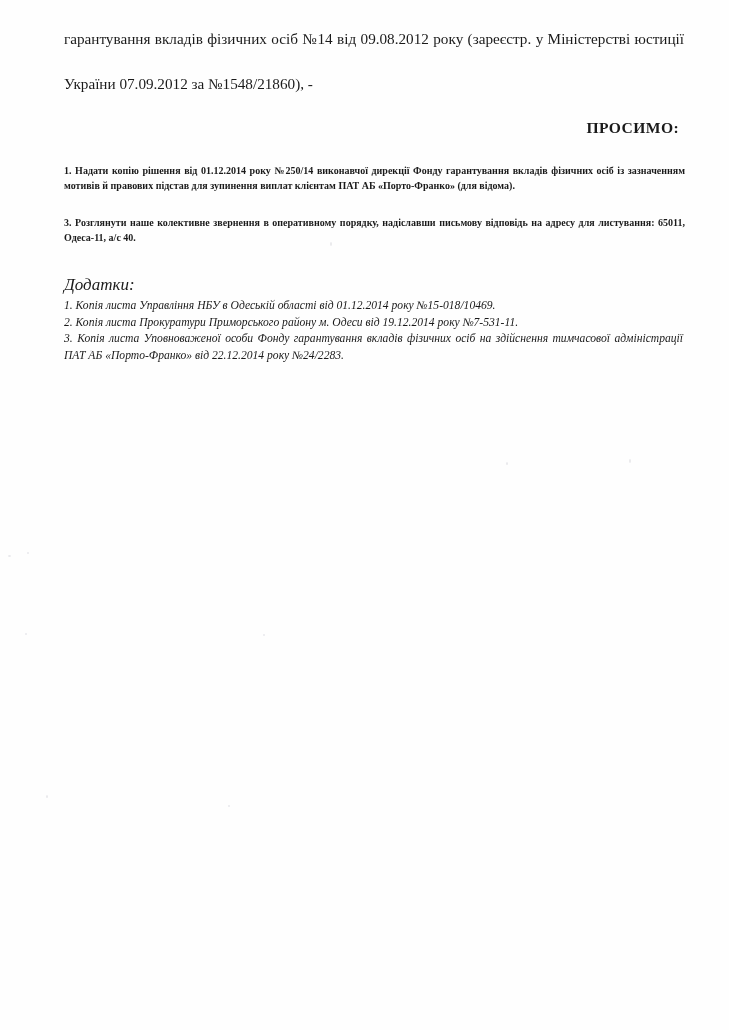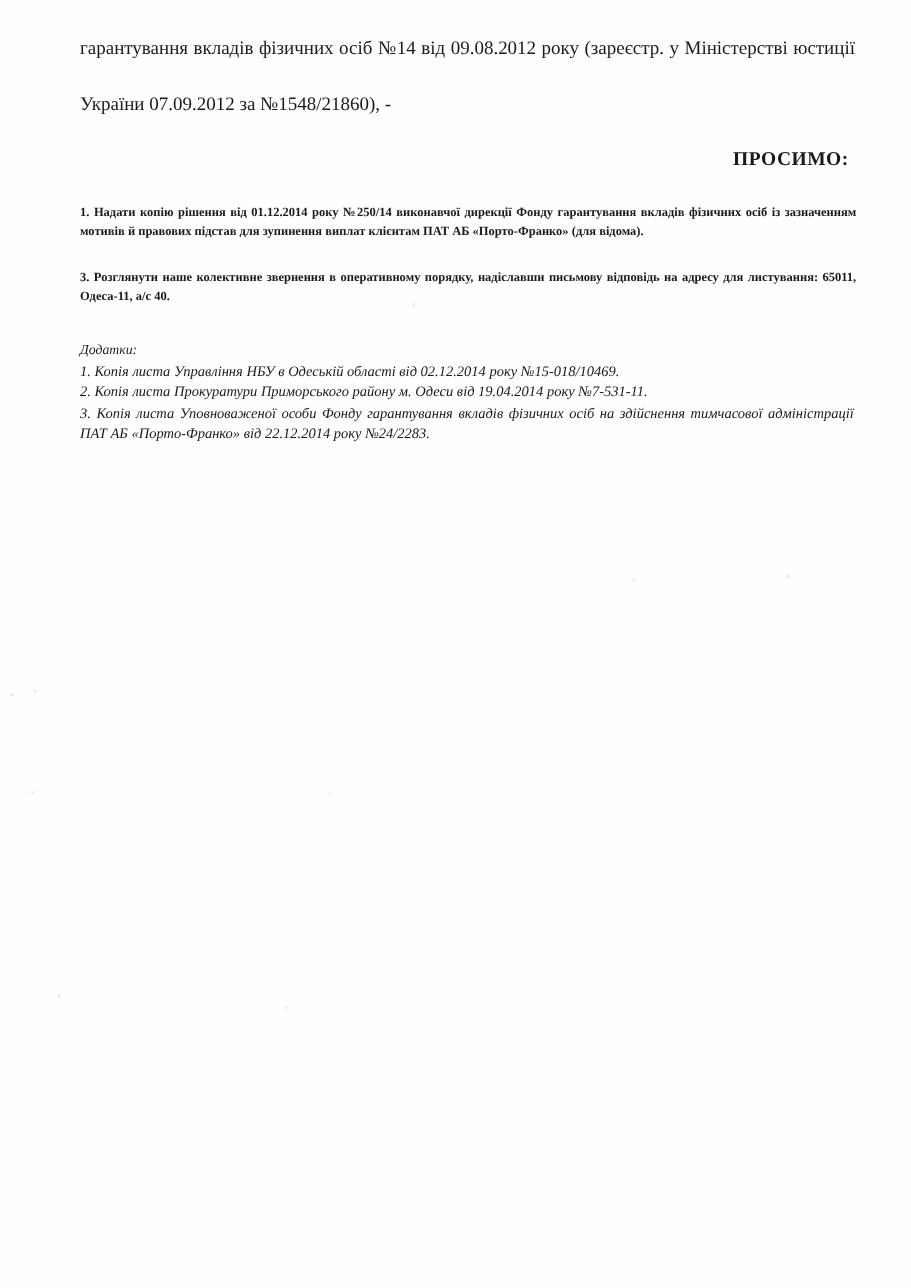--- a/index.html
+++ b/index.html
@@ -74,21 +74,21 @@
   .appendix {
     margin-top: 28px;
     font-style: italic;
     font-size: 11.6px;
     line-height: 1.42;
     padding-right: 4px;
   }
   .appendix-title {
     font-style: italic;
     font-weight: normal;
-    font-size: 11px;
+    font-size: 17px;
     margin: 0 0 1px 0;
   }
   .appendix-item {
     margin: 0;
     text-align: justify;
     text-justify: inter-word;
   }
   .appendix-item.wrapped {
     text-align: justify;
   }
@@ -113,22 +113,22 @@
 
   <p class="heading">ПРОСИМО:</p>
 
   <p class="demand first">1. Надати копію рішення від 01.12.2014 року №250/14 виконавчої дирекції Фонду гарантування вкладів фізичних осіб із зазначенням мотивів й правових підстав для зупинення виплат клієнтам ПАТ АБ «Порто-Франко» (для відома).</p>
 
 
   <p class="demand">3. Розглянути наше колективне звернення в оперативному порядку, надіславши письмову відповідь на адресу для листування: 65011, Одеса-11, а/с 40.</p>
 
   <div class="appendix">
     <p class="appendix-title">Додатки:</p>
-    <p class="appendix-item">1. Копія листа Управління НБУ в Одеській області від 02.12.2014 року №15-018/10469.</p>
-    <p class="appendix-item">2. Копія листа Прокуратури Приморського району м. Одеси від 19.04.2014 року №7-531-11.</p>
+    <p class="appendix-item">1. Копія листа Управління НБУ в Одеській області від 01.12.2014 року №15-018/10469.</p>
+    <p class="appendix-item">2. Копія листа Прокуратури Приморського району м. Одеси від 19.12.2014 року №7-531-11.</p>
     <p class="appendix-item wrapped">3. Копія листа Уповноваженої особи Фонду гарантування вкладів фізичних осіб на здійснення тимчасової адміністрації ПАТ АБ «Порто-Франко» від 22.12.2014 року №24/2283.</p>
   </div>
 
   <span class="speck" style="left:8px;  top:555px; width:3px; height:2px;"></span>
   <span class="speck" style="left:27px; top:552px; width:2px; height:2px;"></span>
   <span class="speck" style="left:506px;top:462px; width:2px; height:3px;"></span>
   <span class="speck" style="left:629px;top:459px; width:2px; height:4px;"></span>
   <span class="speck" style="left:25px; top:633px; width:2px; height:2px;"></span>
   <span class="speck" style="left:263px;top:634px; width:2px; height:2px;"></span>
   <span class="speck" style="left:46px; top:795px; width:2px; height:3px;"></span>

